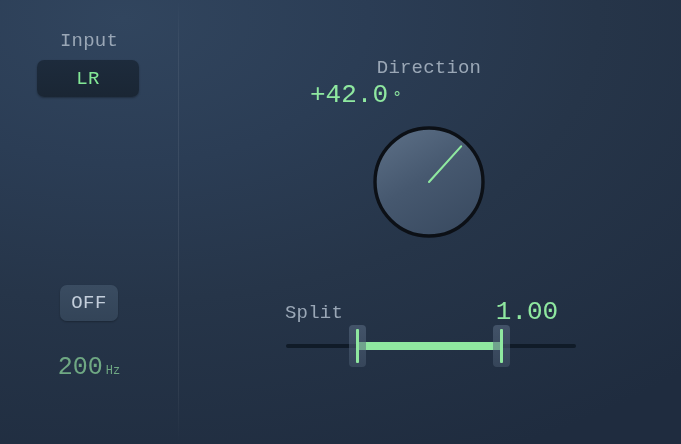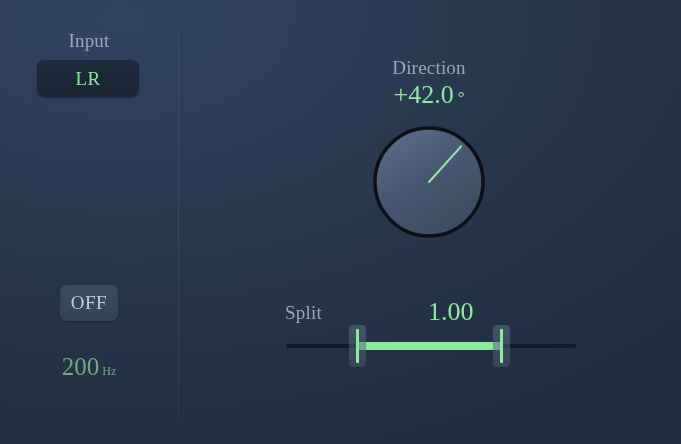--- a/index.html
+++ b/index.html
@@ -5,21 +5,21 @@
   html, body {
     margin: 0;
     padding: 0;
     background: #22334a;
   }
   #app {
     position: relative;
     width: 681px;
     height: 444px;
     overflow: hidden;
-    font-family: Liberation Serif, serif;
+    font-family: Liberation Mono, monospace;
     background:
       radial-gradient(120% 110% at 18% 4%, #31455e 0%, #2b3d55 30%, #263549 58%, #1f2c3f 100%);
     -webkit-font-smoothing: antialiased;
   }
 
   
   #divider {
     position: absolute;
     left: 178px;
     top: 0;
@@ -123,21 +123,20 @@
     font-size: 12px;
     margin-left: 3px;
   }
 
   
   #direction-label {
     left: 310px; top: 57px; width: 238px;
   }
   #direction-value {
     left: 310px; top: 80px; width: 238px;
-    text-align: center;
     font-size: 26px;
     cursor: ns-resize;
   }
   #direction-unit {
     font-size: 17px;
     margin-left: 4px;
   }
 
   #knob {
     position: absolute;
@@ -147,22 +146,22 @@
     height: 116px;
     cursor: grab;
   }
 
   
   #spread-label {
     left: 285px; top: 302px; width: auto; text-align: left;
     font-size: 19px;
   }
   #spread-value {
-    left: 428px; top: 297px; width: 126px;
-    text-align: left;
+    left: 464px; top: 297px; width: 126px;
+    text-align: center;
     font-size: 26px;
   }
   #spread-slider {
     position: absolute;
     left: 286px;
     top: 322px;
     width: 290px;
     height: 48px;
   }
   #spread-track {

